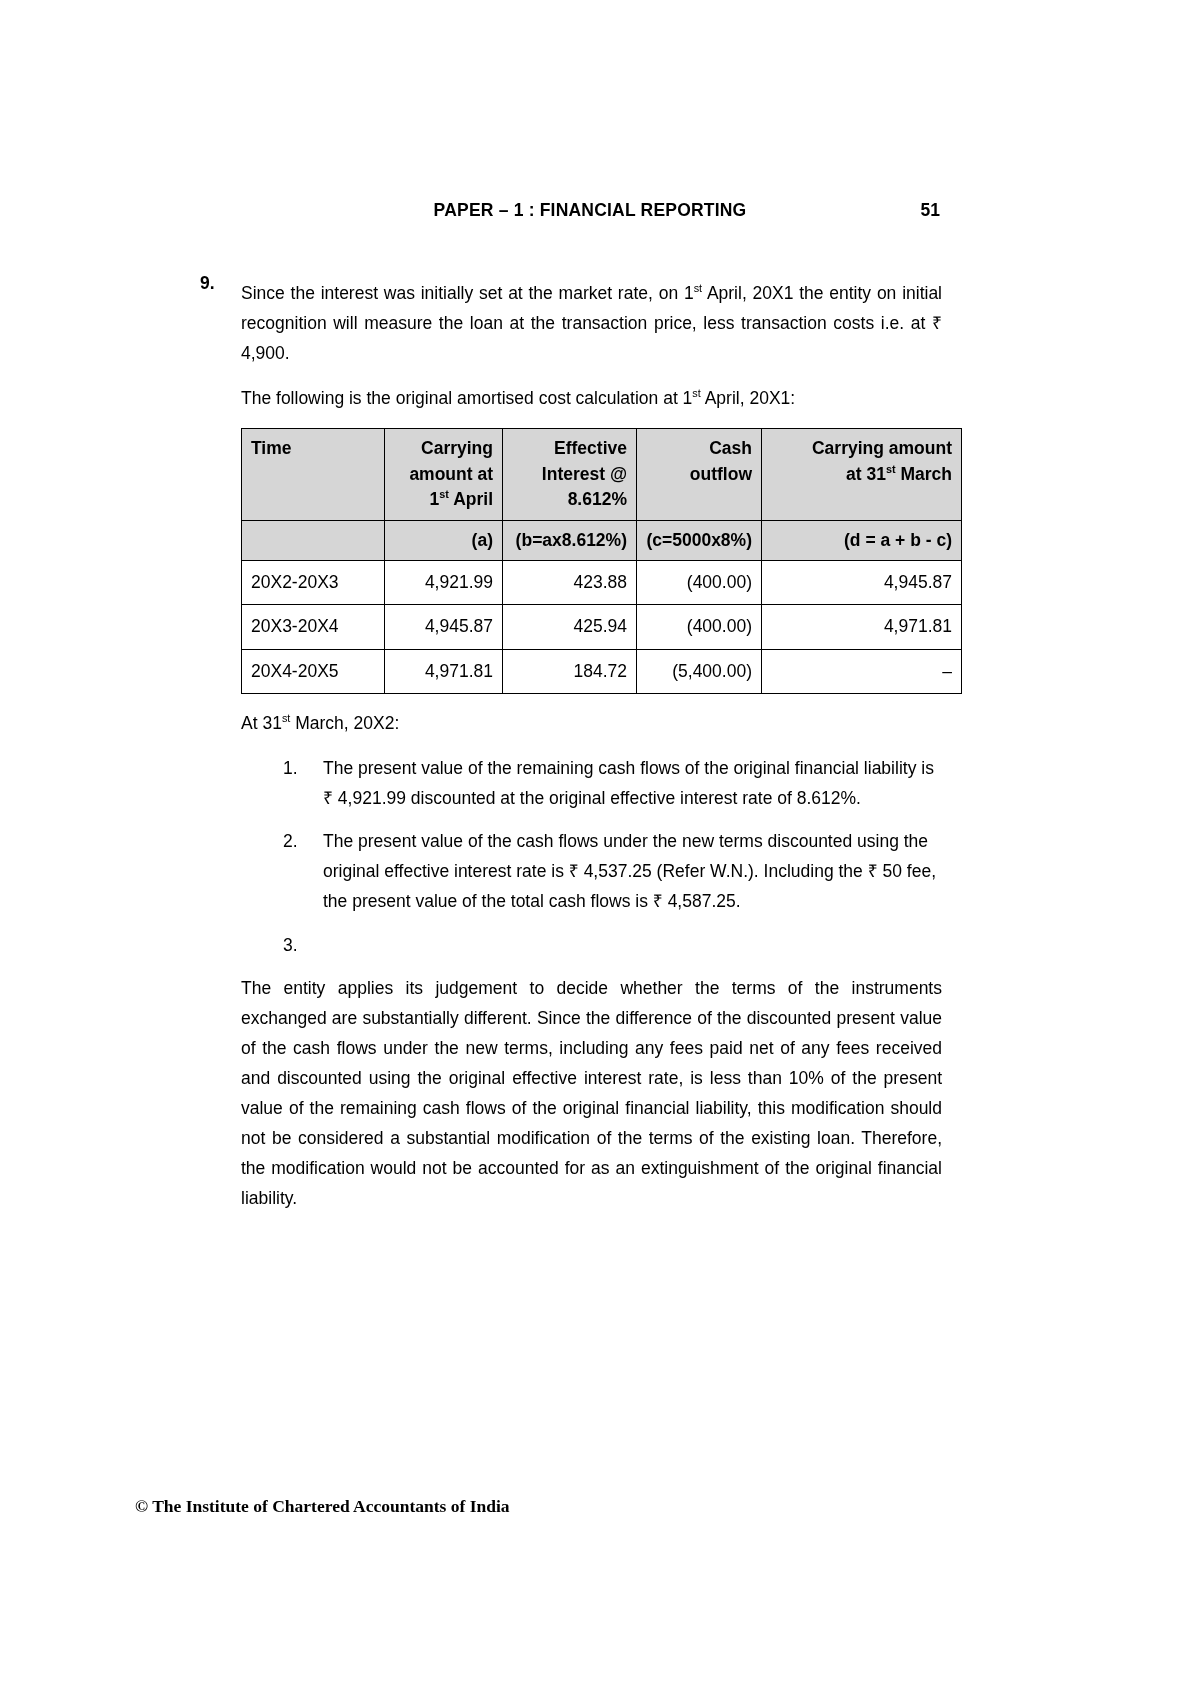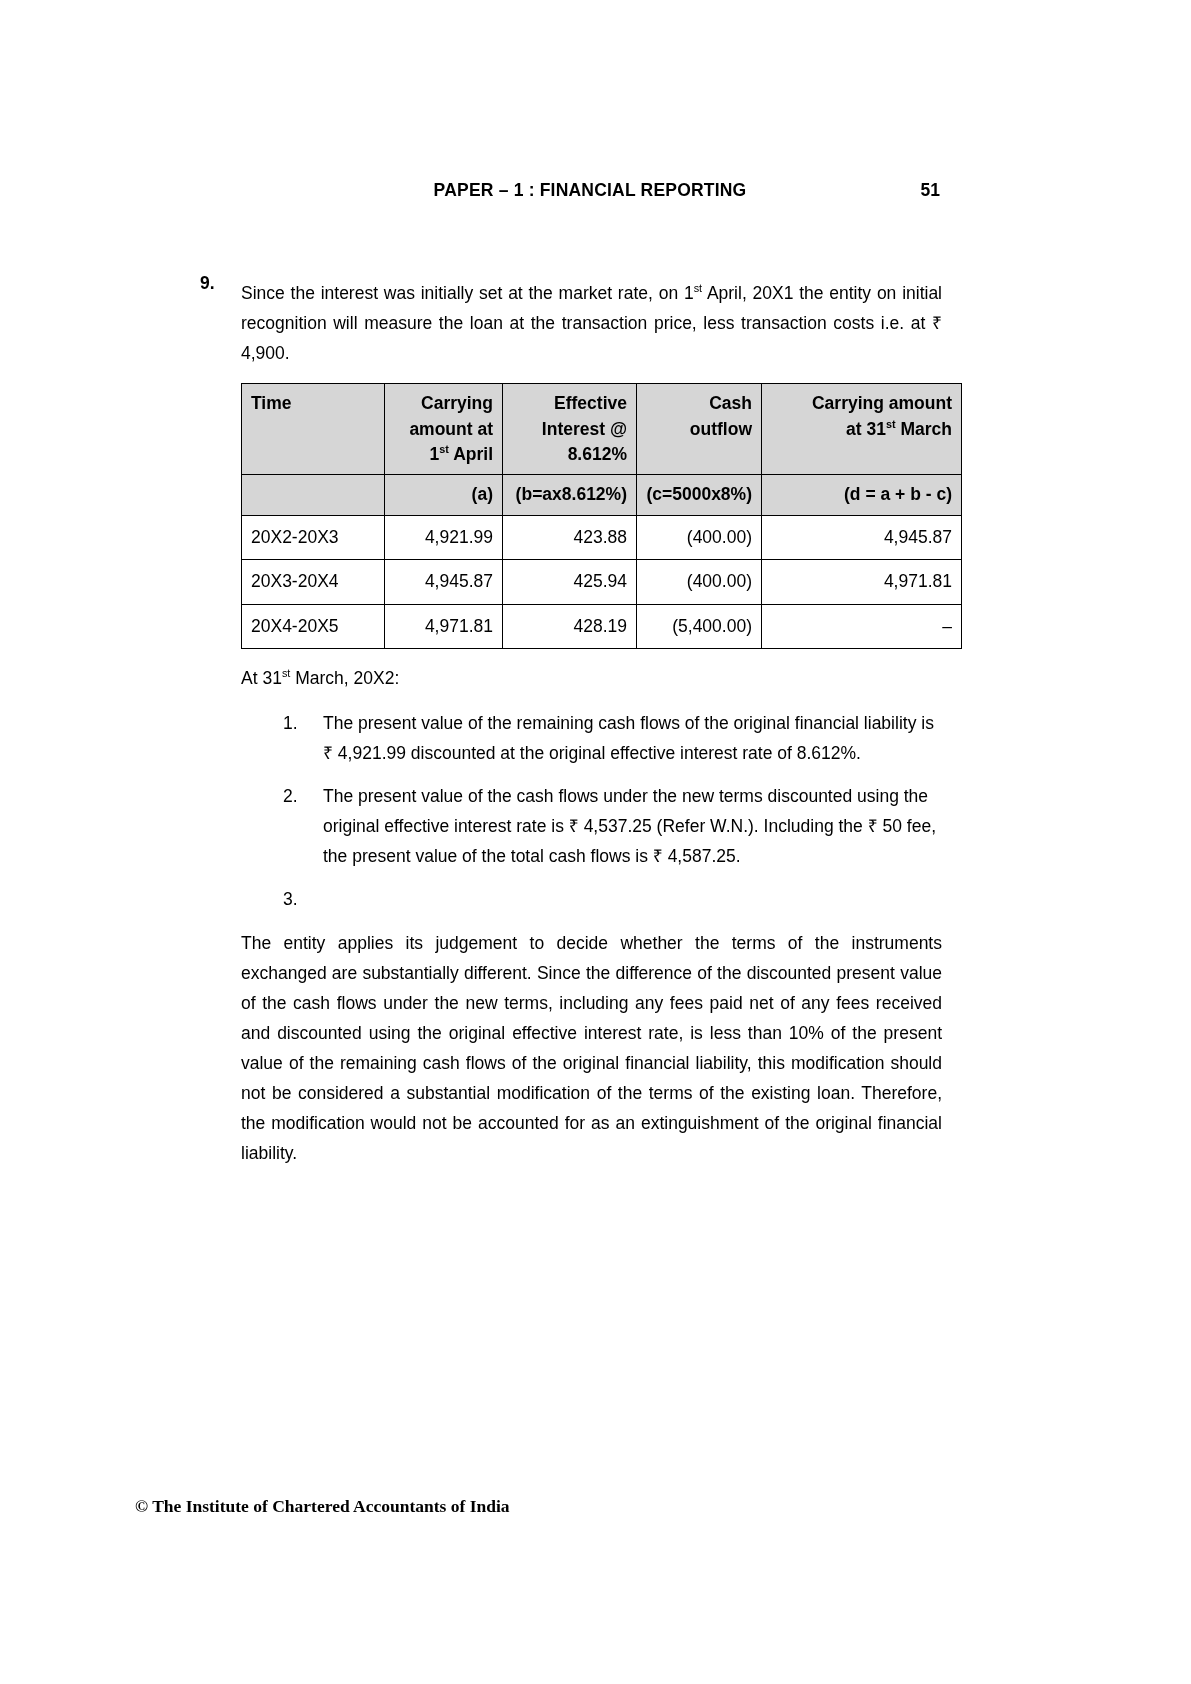--- a/index.html
+++ b/index.html
@@ -9,21 +9,21 @@
     height: 1684px;
     position: relative;
     font-family: "Liberation Sans", sans-serif;
     color: #000;
   }
   .page { position: absolute; inset: 0; background: #fff; }
 
   .header-row {
     position: absolute;
     left: 240px;
-    top: 180px;
+    top: 200px;
     width: 700px;
   }
   .header-title {
     text-align: center;
     font-weight: bold;
     font-size: 17.5px;
     letter-spacing: 0.2px;
   }
   .page-number {
     position: absolute;
@@ -107,20 +107,21 @@
     <div class="page-number">51</div>
   </div>
 
   <div class="content">
     <div class="item">
       <div class="item-num">9.</div>
       <div class="item-body">
 
         <p class="para just">Since the interest was initially set at the market rate, on 1<sup>st</sup> April, 20X1 the entity on initial recognition will measure the loan at the transaction price, less transaction costs i.e. at ₹ 4,900.</p>
 
+        <p class="para">The following is the original amortised cost calculation at 1<sup>st</sup> April, 20X1:</p>
 
         <table class="amort">
           <thead>
               <tr>
                 <th class="col0">Time</th>
                 <th class="col1">Carrying<br>amount at<br>1<sup>st</sup> April</th>
                 <th class="col2">Effective<br>Interest @<br>8.612%</th>
                 <th class="col3">Cash<br>outflow</th>
                 <th class="col4">Carrying amount<br>at 31<sup>st</sup> March</th>
               </tr>
@@ -143,21 +144,21 @@
               <tr>
                 <td class="col0">20X3-20X4</td>
                 <td class="col1">4,945.87</td>
                 <td class="col2">425.94</td>
                 <td class="col3">(400.00)</td>
                 <td class="col4">4,971.81</td>
               </tr>
               <tr>
                 <td class="col0">20X4-20X5</td>
                 <td class="col1">4,971.81</td>
-                <td class="col2">428.19</td>
+                <td class="col2">184.72</td>
                 <td class="col3">(5,400.00)</td>
                 <td class="col4">–</td>
               </tr>
             </tbody>
         </table>
 
         <p class="para">At 31<sup>st</sup> March, 20X2:</p>
 
         <div class="num-list">
           <div class="list-item">

